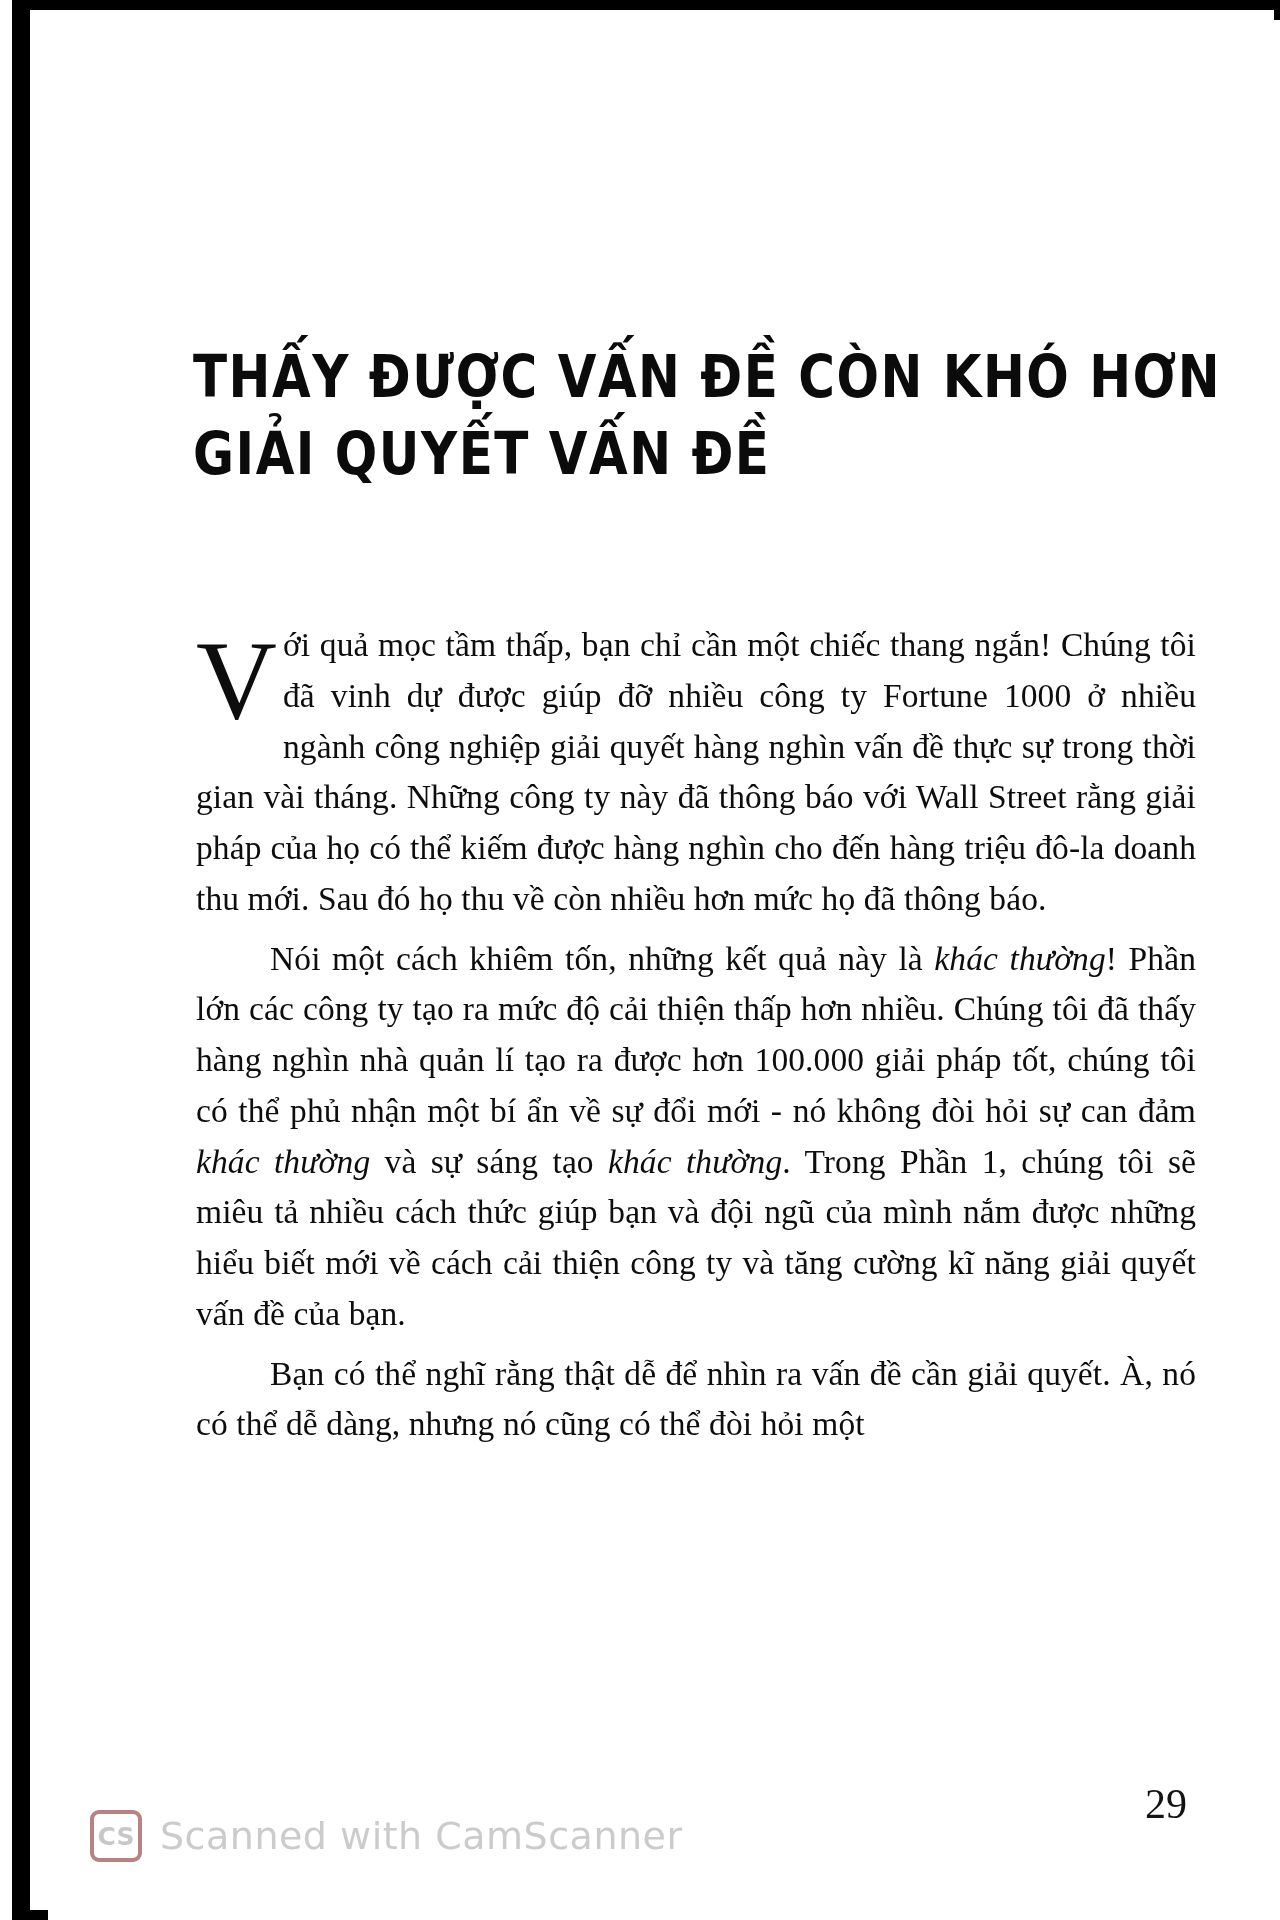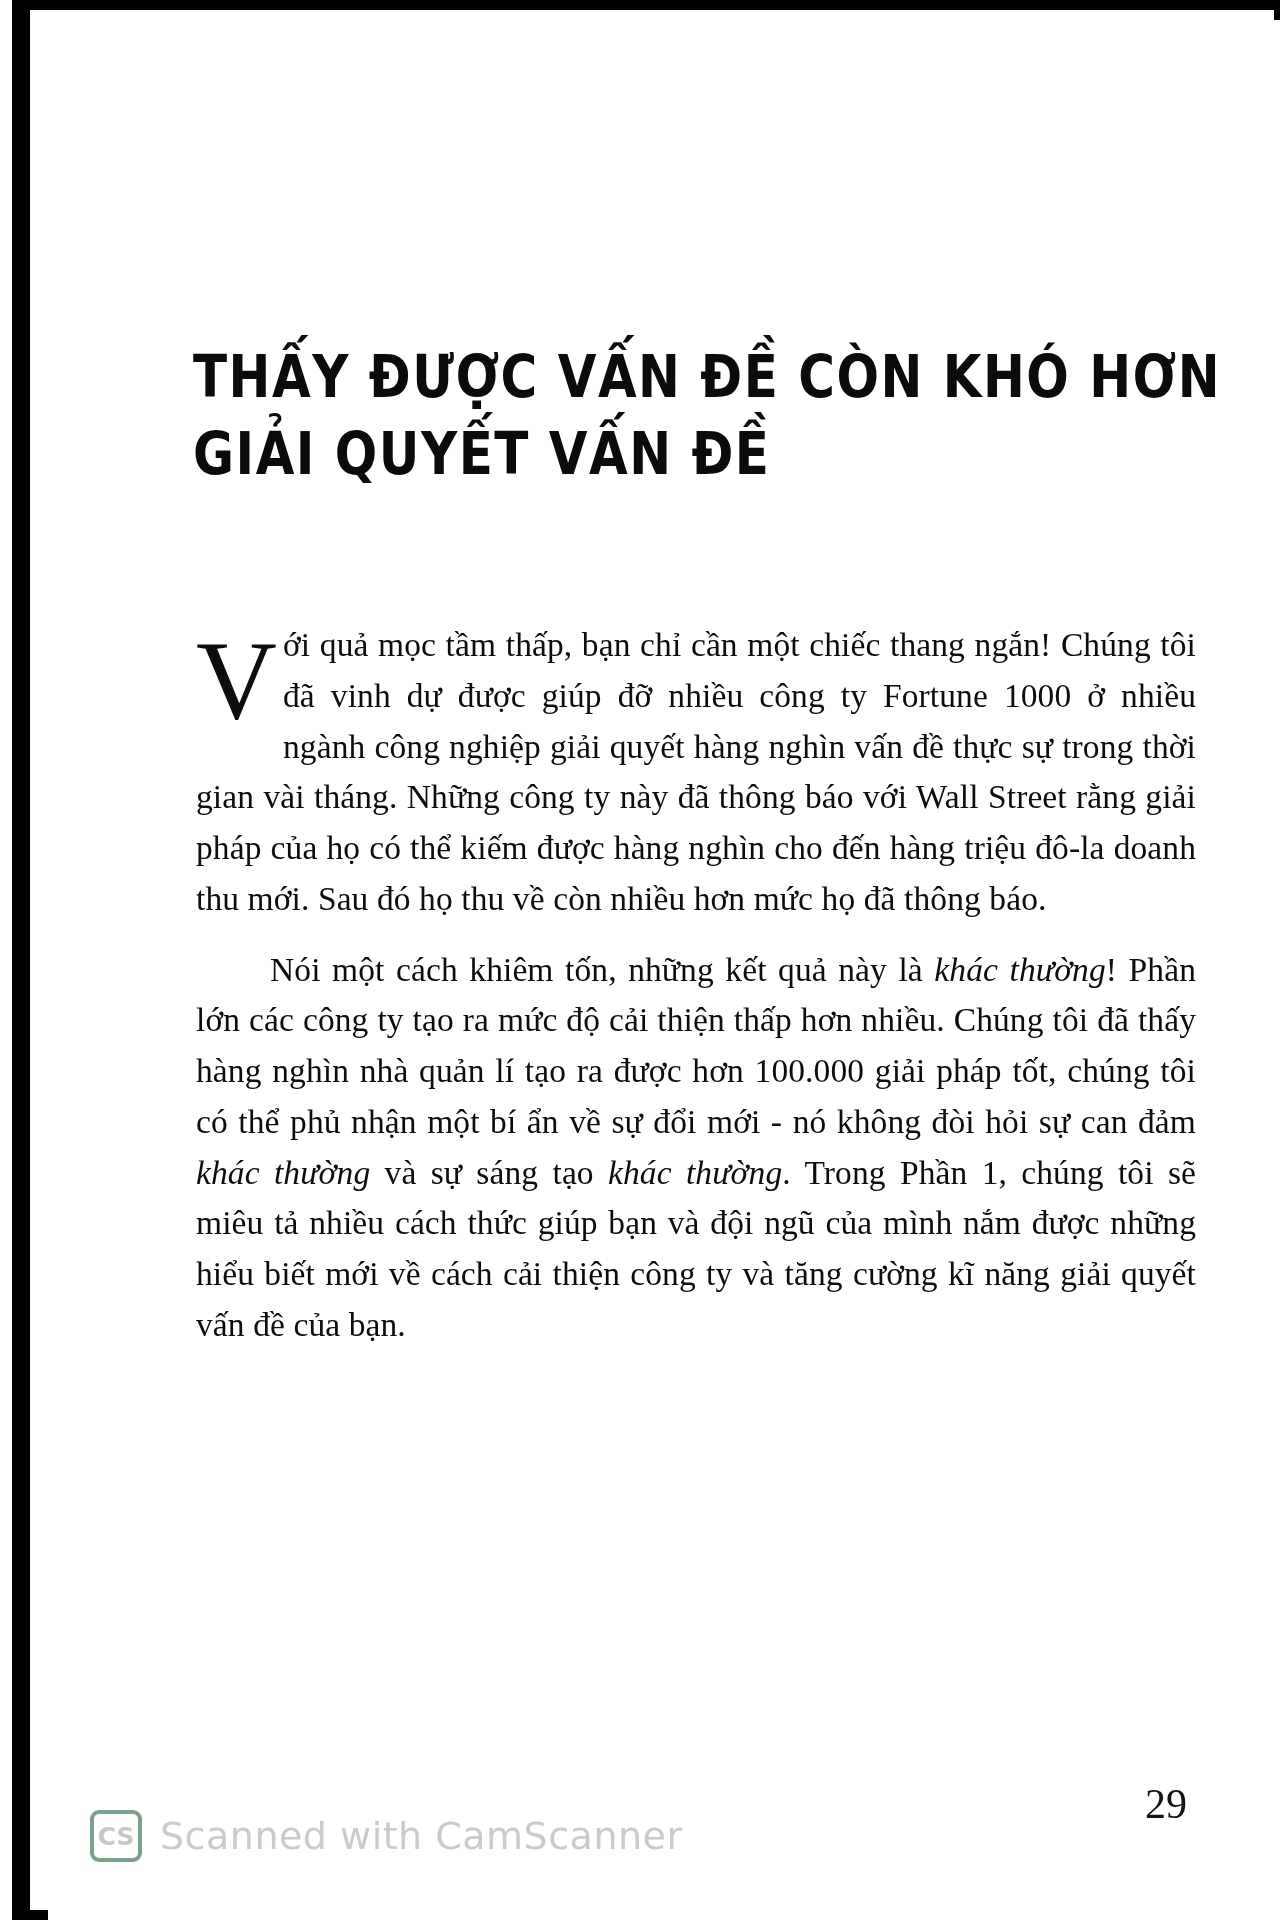--- a/index.html
+++ b/index.html
@@ -73,21 +73,21 @@
     margin: 0;
     font-size: 33.5px;
     line-height: 1.515;
     color: #0d0d0d;
     text-align: justify;
     text-justify: inter-word;
     letter-spacing: 0.1px;
   }
   p.para + p.para {
     text-indent: 74px;
-    margin-top: 20px;
+    margin-top: 9px;
   }
   p.first {
     text-indent: 0;
   }
 
   
   .dropcap {
     float: left;
     font-family: "Liberation Serif", serif;
     font-size: 112px;
@@ -118,21 +118,21 @@
     left: 42px;
     bottom: 58px;
     display: flex;
     align-items: center;
     gap: 18px;
     opacity: 0.55;
   }
   .cs-badge {
     width: 52px;
     height: 52px;
-    border: 4px solid #14532d;
+    border: 4px solid #7f1d1d;
     border-radius: 9px;
     color: #9a9a9a;
     font-family: "DejaVu Sans", sans-serif;
     font-weight: 700;
     font-size: 25px;
     display: flex;
     align-items: center;
     justify-content: center;
     letter-spacing: 0px;
     box-sizing: border-box;
@@ -157,20 +157,21 @@
     </h1>
 
     <div class="body-block">
 
       <p class="para first">
         <span class="dropcap">V</span><span>ới quả mọc tầm thấp, bạn chỉ cần một chiếc thang ngắn! Chúng tôi đã vinh dự được giúp đỡ nhiều công ty Fortune 1000 ở nhiều ngành công nghiệp giải quyết hàng nghìn vấn đề thực sự trong thời gian vài tháng. Những công ty này đã thông báo với Wall Street rằng giải pháp của họ có thể kiếm được hàng nghìn cho đến hàng triệu đô-la doanh thu mới. Sau đó họ thu về còn nhiều hơn mức họ đã thông báo.</span>
       </p>
 
       <p class="para"><span>Nói một cách khiêm tốn, những kết quả này là </span><em>khác thường</em><span>! Phần lớn các công ty tạo ra mức độ cải thiện thấp hơn nhiều. Chúng tôi đã thấy hàng nghìn nhà quản lí tạo ra được hơn 100.000 giải pháp tốt, chúng tôi có thể phủ nhận một bí ẩn về sự đổi mới - nó không đòi hỏi sự can đảm </span><em>khác thường</em><span> và sự sáng tạo </span><em>khác thường</em><span>. Trong Phần 1, chúng tôi sẽ miêu tả nhiều cách thức giúp bạn và đội ngũ của mình nắm được những hiểu biết mới về cách cải thiện công ty và tăng cường kĩ năng giải quyết vấn đề của bạn.</span></p>
 
+      <p class="para">Bạn có thể nghĩ rằng thật dễ để nhìn ra vấn đề cần giải quyết. À, nó có thể dễ dàng, nhưng nó cũng có thể đòi hỏi một</p>
 
     </div>
 
     <div class="page-number">29</div>
 
     <div class="watermark">
       <div class="cs-badge">CS</div>
       <div class="cs-text">Scanned with CamScanner</div>
     </div>
 

